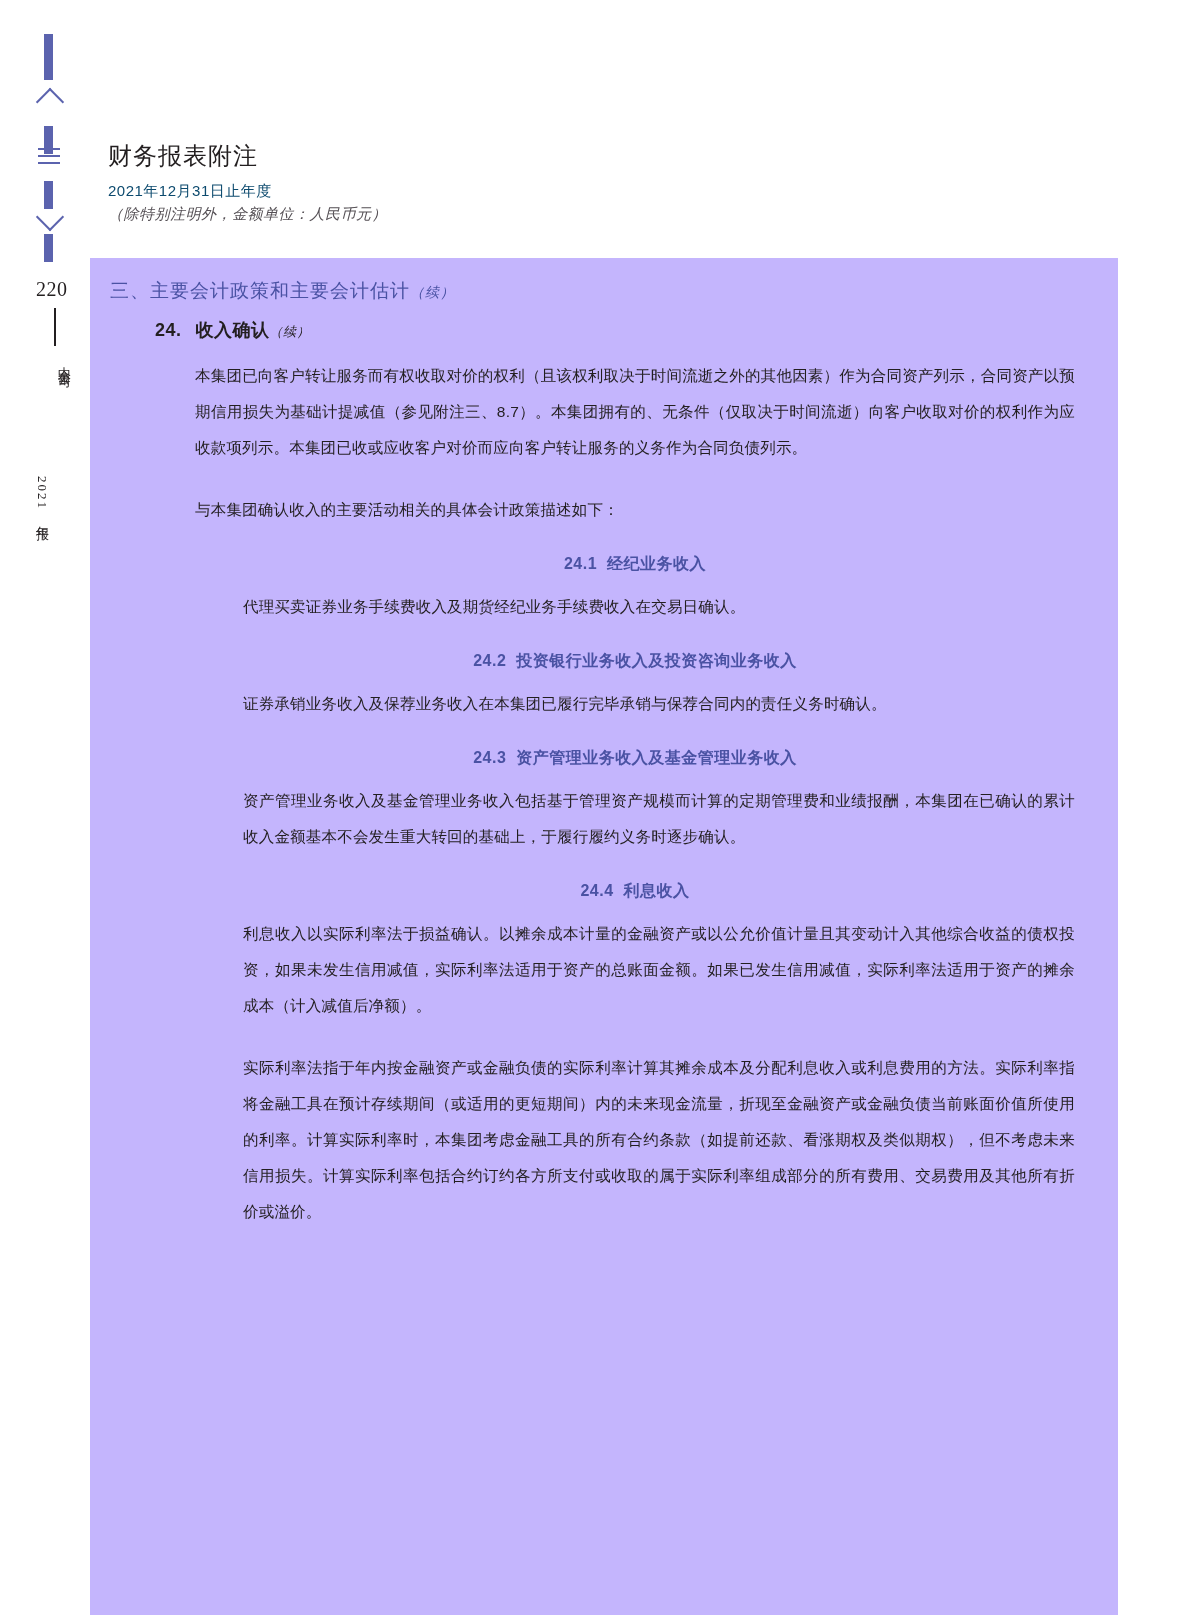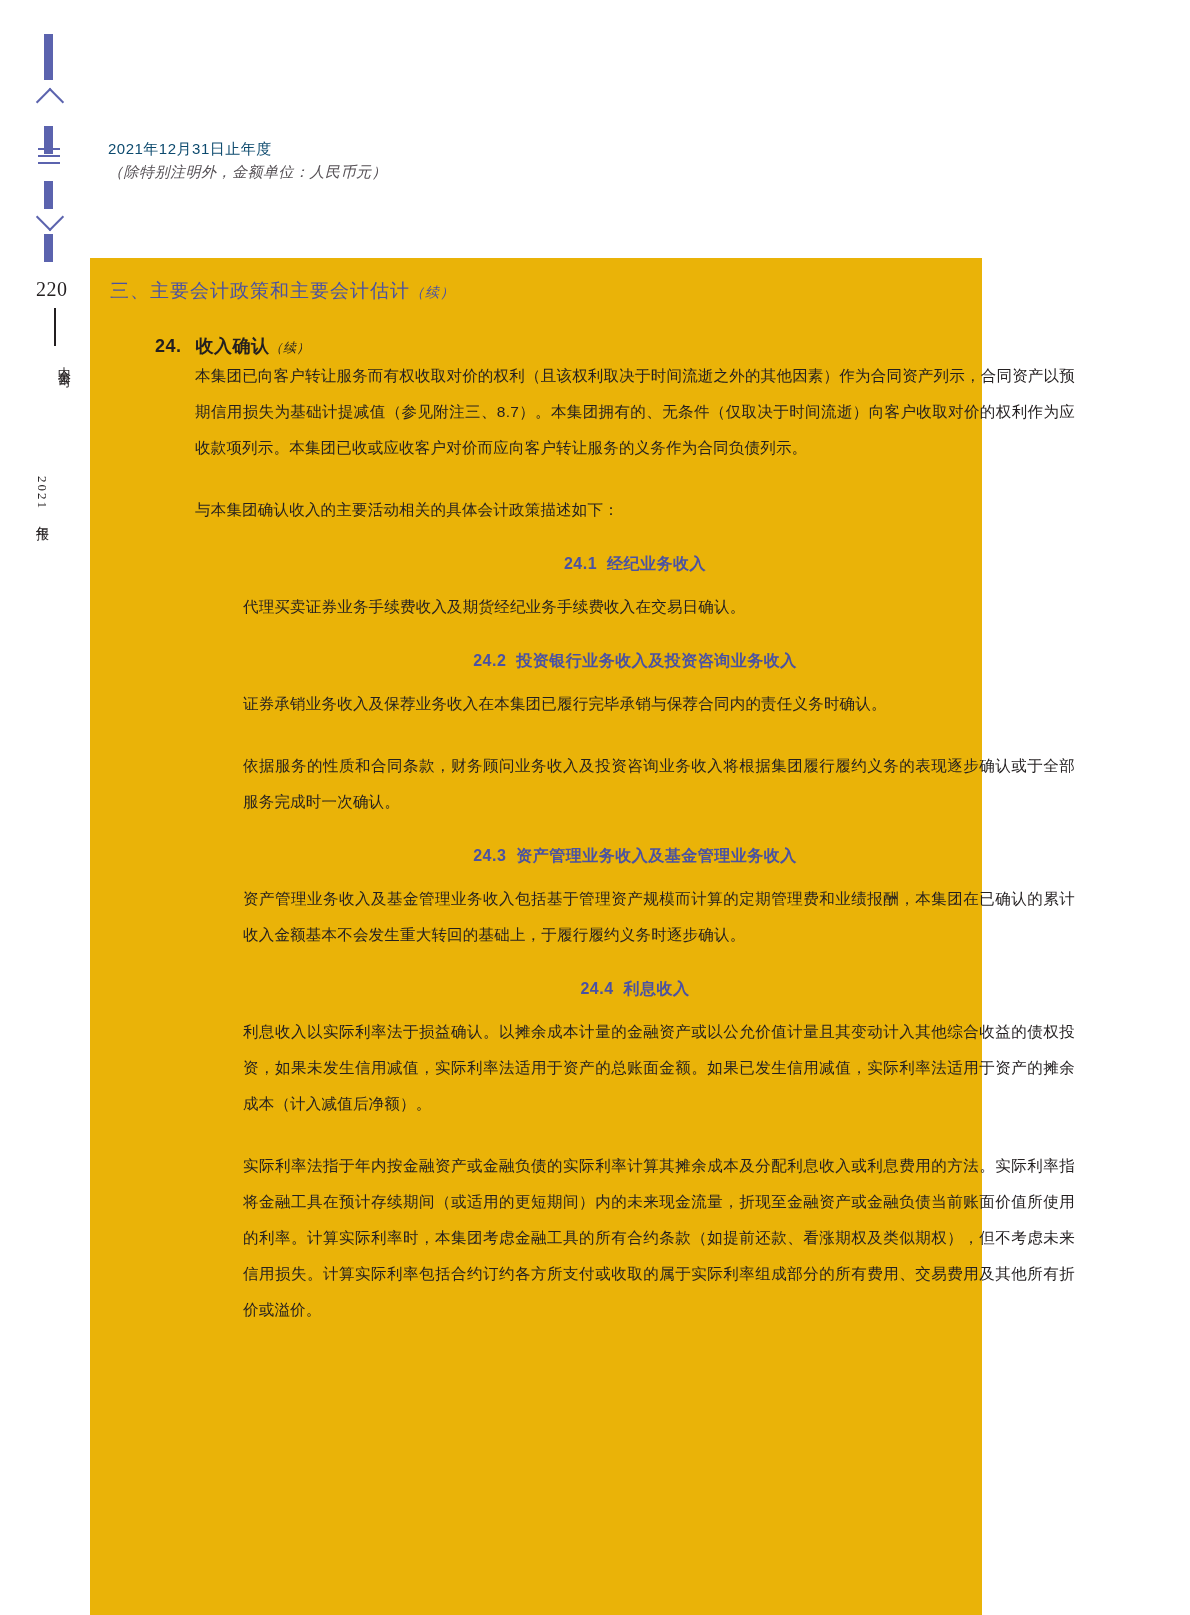--- a/index.html
+++ b/index.html
@@ -132,44 +132,44 @@
     font-style: italic;
     margin: 0;
     letter-spacing: .5px;
   }
 
   
   .content-panel {
     position: absolute;
     left: 90px;
     top: 258px;
-    width: 892px;
+    width: 1028px;
     height: 1357px;
-    background: #eab308;
+    background: #c4b5fd;
     text-decoration: underline;
   }
 
   .section-head {
     position: absolute;
     left: 20px;
     top: 20px;
     font-size: 19px;
     color: #4a52a3;
     letter-spacing: 1px;
   }
   .section-head .cont {
     font-size: 14px;
     font-style: italic;
     color: #4a52a3;
   }
 
   .subsection {
     position: absolute;
     left: 65px;
-    top: 76px;
+    top: 60px;
     font-size: 18px;
     color: #231f20;
     font-weight: bold;
     letter-spacing: .5px;
   }
   .subsection .num { margin-right: 14px; }
   .subsection .cont {
     font-size: 13px;
     font-weight: normal;
     font-style: italic;
@@ -227,20 +227,21 @@
     <div class="rail-chev rail-chev-down"></div>
     <div class="rail-mark rail-bar-4"></div>
 
     <div class="page-number">220</div>
     <div class="rail-rule"></div>
     <div class="rail-vertical-text">中金公司</div>
     <div class="rail-vertical-year">2021 年报</div>
   </div>
 
   <div class="doc-header">
+    <h1 class="doc-title">财务报表附注</h1>
     <p class="doc-sub">2021年12月31日止年度</p>
     <p class="doc-sub2">（除特别注明外，金额单位：人民币元）</p>
   </div>
 
   <div class="content-panel">
 
     <div class="section-head">
       <span>三、主要会计政策和主要会计估计</span><span class="cont">（续）</span>
     </div>
 
@@ -261,21 +262,20 @@
           <p class="para">代理买卖证券业务手续费收入及期货经纪业务手续费收入在交易日确认。</p>
         </div>
       </div>
 
       <div class="blk">
         <h4 class="sub-head">
           <span class="n">24.2</span><span>投资银行业务收入及投资咨询业务收入</span>
         </h4>
         <div class="nested">
           <p class="para">证券承销业务收入及保荐业务收入在本集团已履行完毕承销与保荐合同内的责任义务时确认。</p>
-          <p class="para">依据服务的性质和合同条款，财务顾问业务收入及投资咨询业务收入将根据集团履行履约义务的表现逐步确认或于全部服务完成时一次确认。</p>
         </div>
       </div>
 
       <div class="blk">
         <h4 class="sub-head">
           <span class="n">24.3</span><span>资产管理业务收入及基金管理业务收入</span>
         </h4>
         <div class="nested">
           <p class="para">资产管理业务收入及基金管理业务收入包括基于管理资产规模而计算的定期管理费和业绩报酬，本集团在已确认的累计收入金额基本不会发生重大转回的基础上，于履行履约义务时逐步确认。</p>
         </div>

